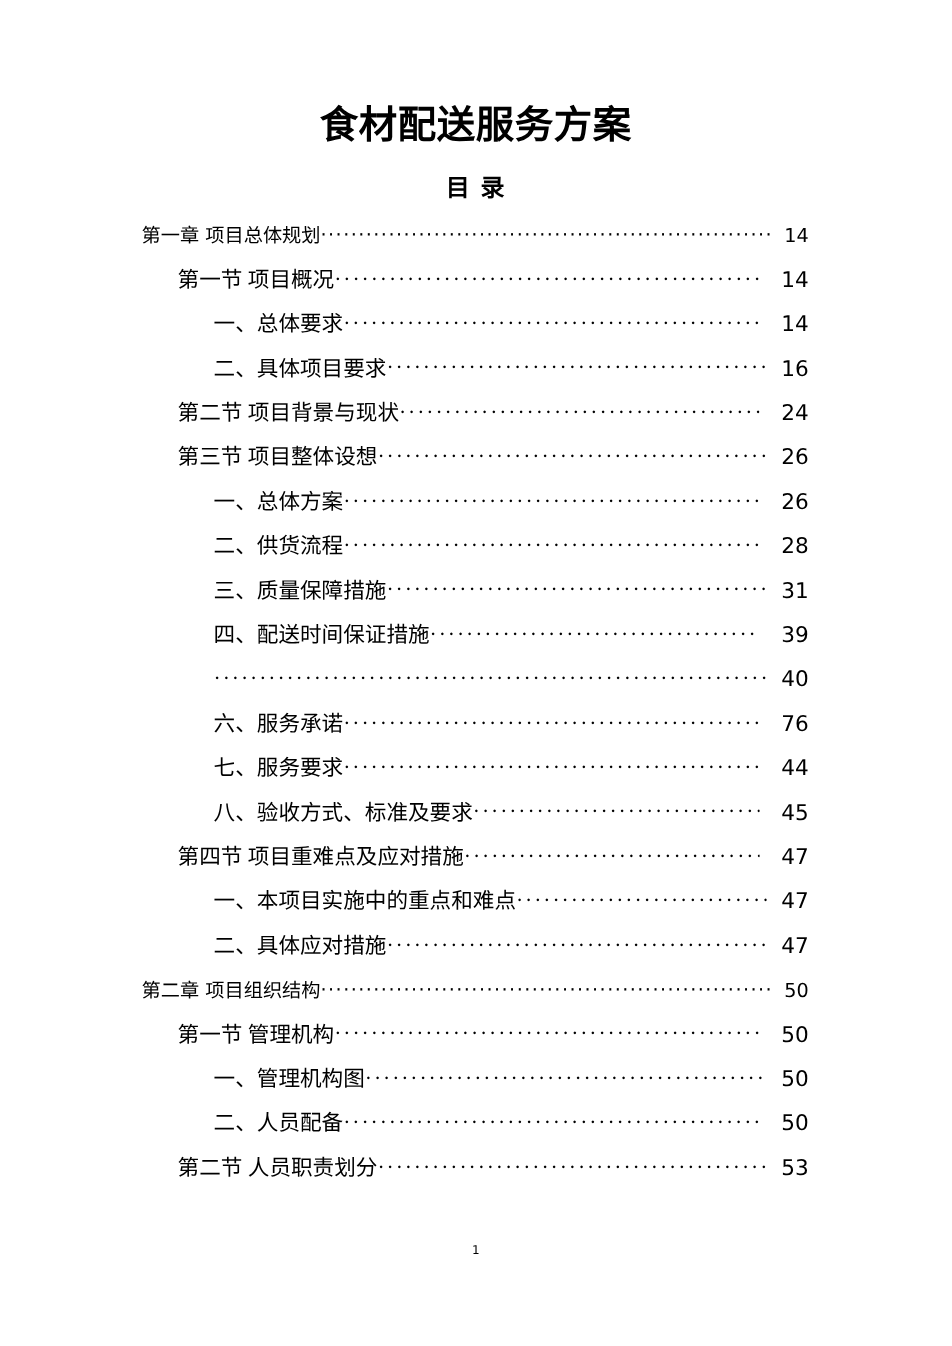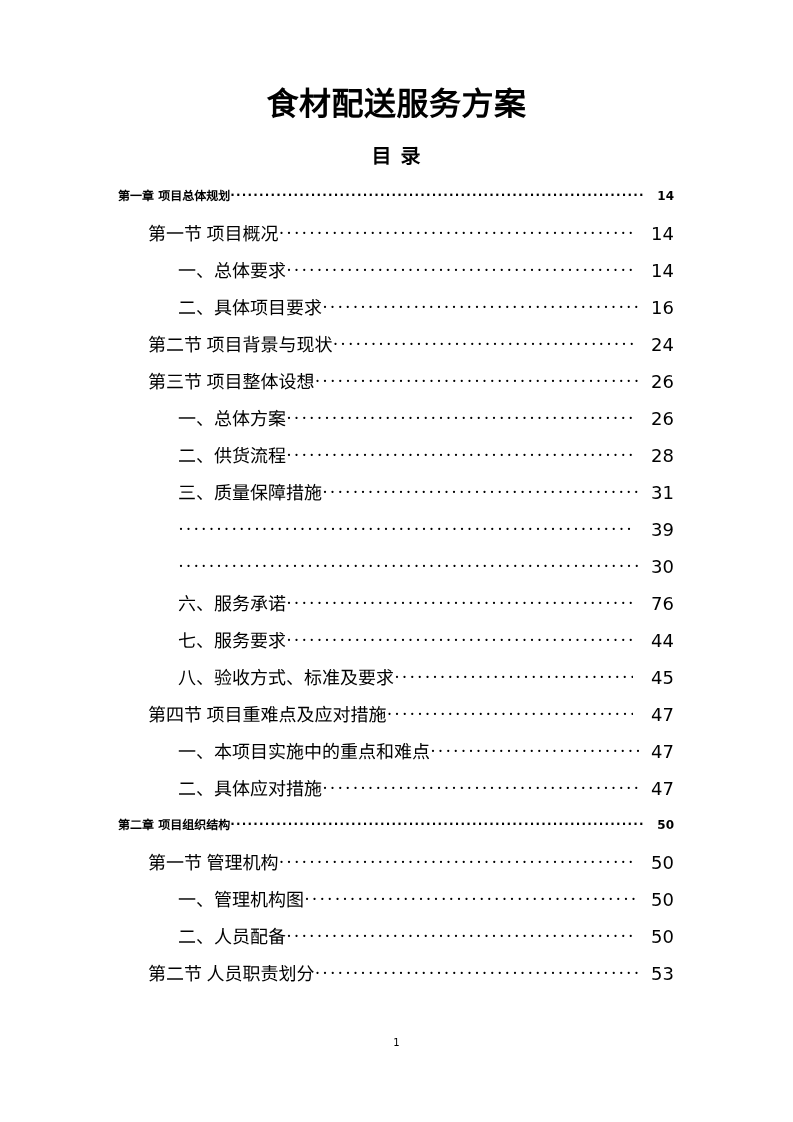--- a/index.html
+++ b/index.html
@@ -91,23 +91,23 @@
     font-family: "DejaVu Sans", "Liberation Sans", sans-serif;
     padding-left: 0px;
     margin-left: 12px;
   }
 
   
   .lvl-1 { padding-left: 0px; }
   .lvl-1 .toc-label,
   .lvl-1 .toc-page,
   .lvl-1 .toc-leader {
-    font-weight: bold;
-    font-family: "DejaVu Sans", "Liberation Sans", sans-serif;
-    font-size: 12px;
+    font-weight: normal;
+    font-family: "DejaVu Sans", "Liberation Sans", sans-serif;
+    font-size: 16px;
   }
   .lvl-1 .toc-leader { letter-spacing: 1.2px; }
 
   
   .lvl-2 { padding-left: 30px; }
   .lvl-2 .toc-label { font-size: 18px; }
 
   
   .lvl-3 { padding-left: 60px; }
   .lvl-3 .toc-label { font-size: 18px; }
@@ -177,26 +177,27 @@
         <span class="toc-label">二、供货流程</span>
         <span class="toc-leader">································································································································································</span>
         <span class="toc-page gap">28</span>
       </div>
       <div class="toc-entry lvl-3">
         <span class="toc-label">三、质量保障措施</span>
         <span class="toc-leader">································································································································································</span>
         <span class="toc-page">31</span>
       </div>
       <div class="toc-entry lvl-3">
+        <span class="toc-label">四、配送时间保证措施</span>
         <span class="toc-leader">································································································································································</span>
         <span class="toc-page gap">39</span>
       </div>
       <div class="toc-entry lvl-3">
         <span class="toc-leader">································································································································································</span>
-        <span class="toc-page">30</span>
+        <span class="toc-page">40</span>
       </div>
       <div class="toc-entry lvl-3">
         <span class="toc-label">六、服务承诺</span>
         <span class="toc-leader">································································································································································</span>
         <span class="toc-page gap">76</span>
       </div>
       <div class="toc-entry lvl-3">
         <span class="toc-label">七、服务要求</span>
         <span class="toc-leader">································································································································································</span>
         <span class="toc-page gap">44</span>

